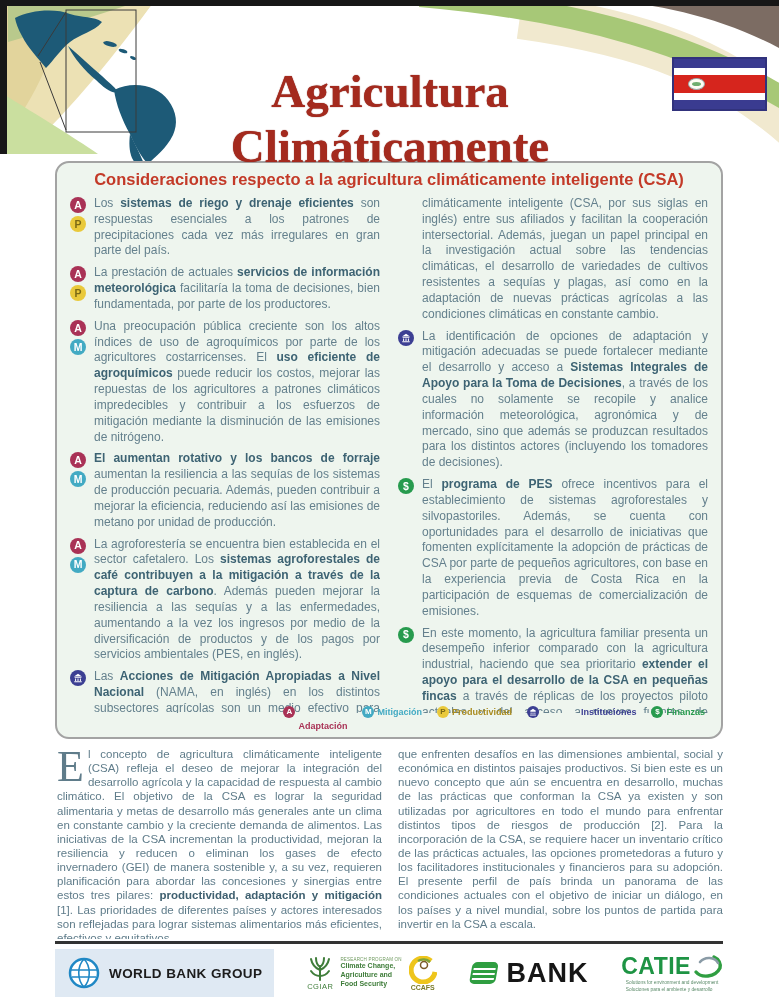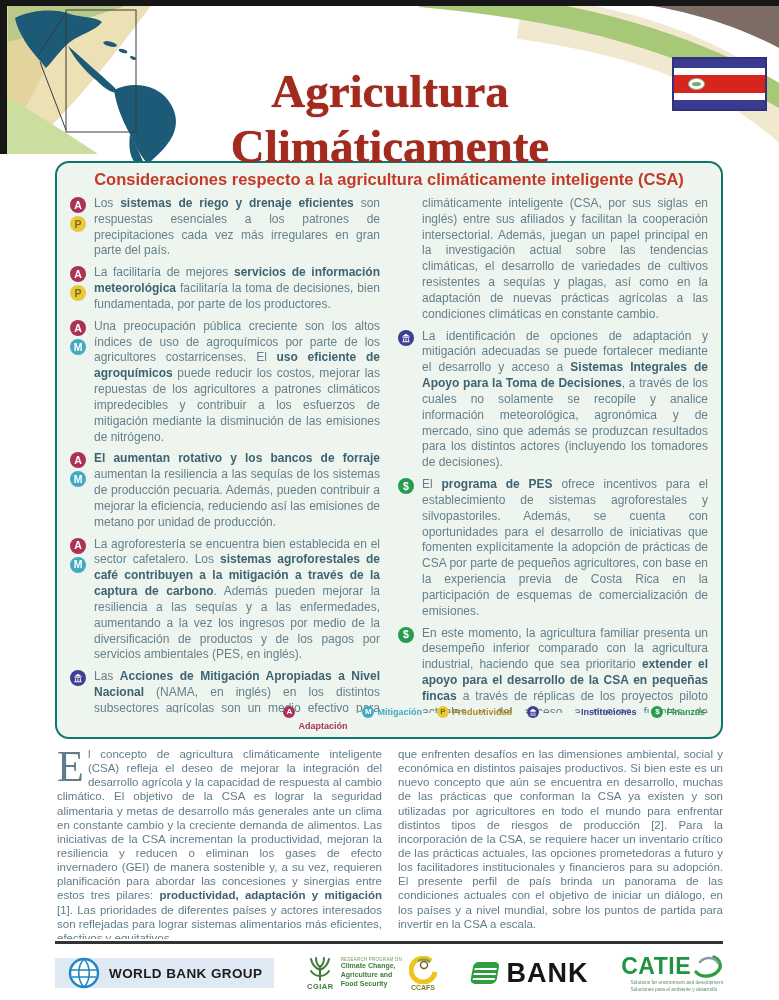--- a/index.html
+++ b/index.html
@@ -16,21 +16,21 @@
   .flag{position:absolute;left:672px;top:57px;width:95px;height:54px;z-index:3;
         border:2px solid #31327c;display:flex;flex-direction:column;box-sizing:border-box;}
   .flag .b{background:#3a3b90;flex:1.1;}
   .flag .w{background:#ffffff;flex:0.9;}
   .flag .r{background:#d6251d;flex:2.2;position:relative;}
   .flag .emblem{position:absolute;left:14px;top:50%;transform:translateY(-50%);
         width:17px;height:12px;background:#fdfdf4;border-radius:50%;border:1px solid #9aa;box-sizing:border-box;}
   .flag .emblem i{display:block;width:9px;height:4px;margin:3px auto 0;background:#6fae6f;border-radius:50%;}
   
   .box{position:absolute;left:55px;top:161px;width:668px;height:578px;box-sizing:border-box;z-index:2;
-       background:#eef5ee;border:2px solid #0f766e;border-radius:14px;}
+       background:#eef5ee;border:2px solid #a3a3a3;border-radius:14px;}
   .box-heading{margin:7px 10px 3px;text-align:center;color:#c33a28;font-size:16.5px;font-weight:bold;}
   .cols{position:absolute;left:13px;right:13px;top:33px;bottom:24px;display:flex;gap:18px;overflow:hidden;}
   .col{flex:1;min-width:0;}
   .item{display:flex;gap:7px;margin-bottom:6px;}
   .icons{flex:0 0 17px;display:flex;flex-direction:column;gap:3px;padding-top:1px;}
   .ic{width:16px;height:16px;border-radius:50%;color:#fff;font-size:10.5px;font-weight:bold;
       display:flex;align-items:center;justify-content:center;flex:0 0 auto;line-height:1;}
   .ic svg{width:10px;height:10px;display:block;}
   .itext{flex:1;font-size:12px;line-height:1.32;color:#64808d;text-align:justify;}
   .itext b{color:#3d6373;}
@@ -42,32 +42,32 @@
   
   .intro{position:absolute;left:57px;top:747px;width:666px;height:192px;display:flex;gap:16px;z-index:2;overflow:hidden;}
   .icol{flex:1;font-size:11.5px;line-height:1.23;color:#5f7c8a;text-align:justify;min-width:0;}
   .icol b{color:#3f6070;}
   .dropcap{float:left;font-family:"Liberation Serif",serif;font-size:44px;line-height:34px;
            padding:3px 4px 0 0;color:#5f7c8a;}
   
   .footline{position:absolute;left:55px;top:941px;width:668px;height:3px;background:#333;z-index:2;}
   .logos{position:absolute;left:55px;top:949px;width:668px;height:48px;display:flex;
          align-items:center;justify-content:space-between;z-index:2;}
-  .wb{background:#dfe9f3;height:30px;display:flex;align-items:center;gap:8px;padding:0 12px;box-sizing:border-box;}
+  .wb{background:#dfe9f3;height:48px;display:flex;align-items:center;gap:8px;padding:0 12px;box-sizing:border-box;}
   .wb-text{font-size:13.5px;font-weight:bold;color:#1c1c1c;letter-spacing:0.4px;white-space:nowrap;}
   .cgiar-group{display:flex;align-items:center;gap:7px;}
   .cgiar-col{display:flex;flex-direction:column;align-items:center;}
-  .cgiar-label{font-size:7.5px;font-weight:bold;color:#3f7d3a;letter-spacing:0.5px;}
+  .cgiar-label{font-size:7.5px;font-weight:normal;color:#3f7d3a;letter-spacing:0.5px;}
   .ccafs-lines{display:flex;flex-direction:column;}
   .ccafs-pre{font-size:4.5px;color:#6f9a5f;letter-spacing:0.2px;}
   .ccafs-line{font-size:7px;font-weight:bold;color:#3f7d3a;line-height:1.25;}
   .ccafs-label{font-size:7px;font-weight:bold;color:#7a7a28;}
   .ciat-group{display:flex;align-items:center;gap:5px;}
   .ciat-text{font-size:27px;font-weight:bold;color:#161616;letter-spacing:1px;}
-  .catie-group{display:flex;flex-direction:column;align-items:flex-end;}
+  .catie-group{display:flex;flex-direction:column;align-items:center;}
   .catie-row{display:flex;align-items:center;gap:2px;}
   .catie-text{font-size:23px;font-weight:bold;color:#1e9444;letter-spacing:0.5px;}
   .catie-tag{font-size:4.8px;color:#5a8a68;line-height:1.3;}
 </style>
 </head>
 <body>
 
 <div id="page">
   <div class="topbar"></div>
   <div class="leftbar"></div>
@@ -127,21 +127,21 @@
               <span class="ic" style="background: rgb(169, 50, 86);">A</span>
               <span class="ic" style="background: rgb(233, 201, 59); color: rgb(124, 106, 21);">P</span>
             </div>
             <div class="itext"><span>Los </span><b>sistemas de riego y drenaje eficientes</b><span> son respuestas esenciales a los patrones de precipitaciones cada vez más irregulares en gran parte del país.</span></div>
           </div>
           <div class="item">
             <div class="icons">
               <span class="ic" style="background: rgb(169, 50, 86);">A</span>
               <span class="ic" style="background: rgb(233, 201, 59); color: rgb(124, 106, 21);">P</span>
             </div>
-            <div class="itext"><span>La facilitaría de mejores </span><b>servicios de información meteorológica</b><span> facilitaría la toma de decisiones, bien fundamentada, por parte de los productores.</span></div>
+            <div class="itext"><span>La prestación de actuales </span><b>servicios de información meteorológica</b><span> facilitaría la toma de decisiones, bien fundamentada, por parte de los productores.</span></div>
           </div>
           <div class="item">
             <div class="icons">
               <span class="ic" style="background: rgb(169, 50, 86);">A</span>
               <span class="ic" style="background: rgb(66, 170, 195);">M</span>
             </div>
             <div class="itext"><span>Una preocupación pública creciente son los altos índices de uso de agroquímicos por parte de los agricultores costarricenses. El </span><b>uso eficiente de agroquímicos</b><span> puede reducir los costos, mejorar las repuestas de los agricultores a patrones climáticos impredecibles y contribuir a los esfuerzos de mitigación mediante la disminución de las emisiones de nitrógeno.</span></div>
           </div>
           <div class="item">
             <div class="icons">

